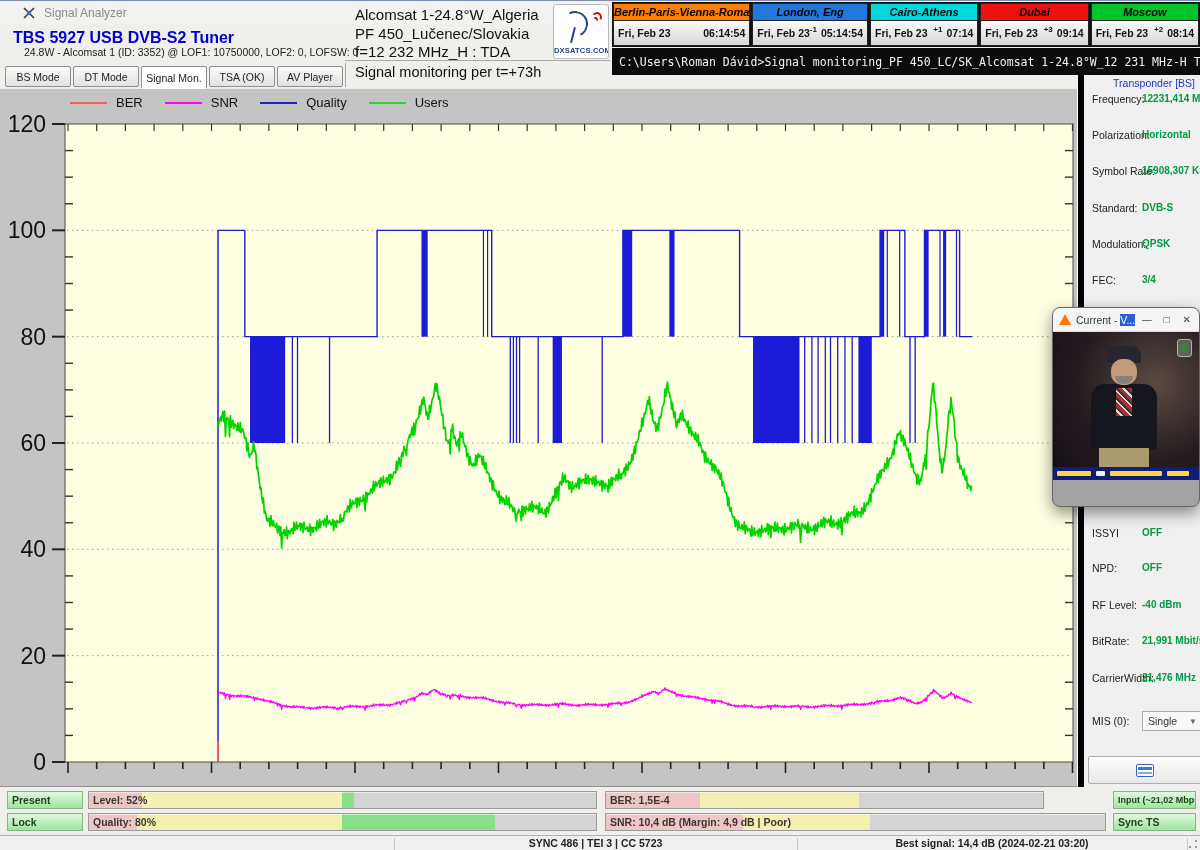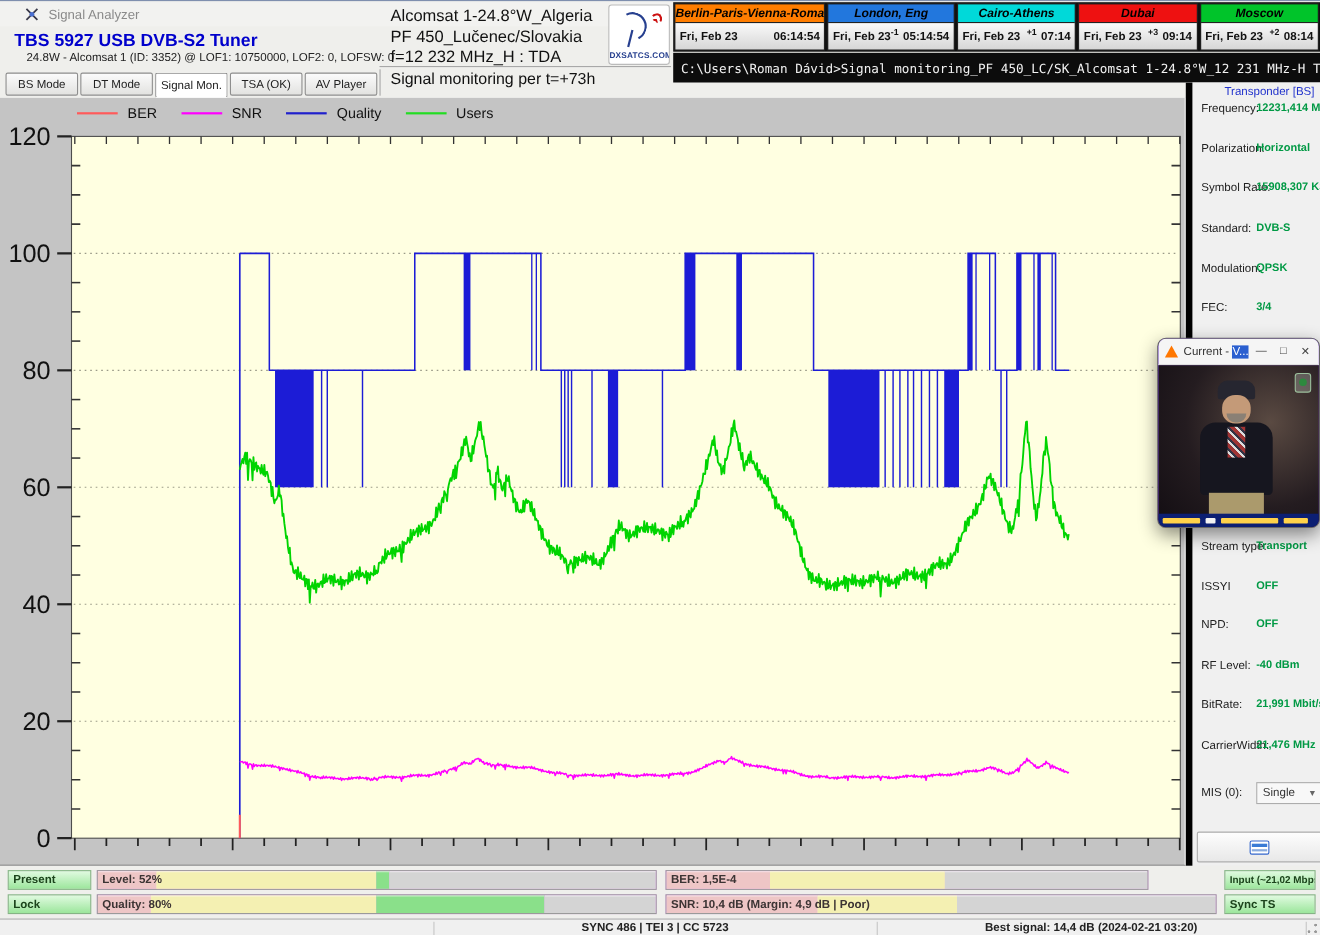--- a/index.html
+++ b/index.html
@@ -56,21 +56,21 @@
   .sb-label { position:absolute; left:8px; top:0; font-size:10.5px; color:#222; }
   .sb-value { position:absolute; left:58px; top:0; font-size:10px; font-weight:bold; color:#009944; white-space:nowrap; }
   .mis-select { position:absolute; left:58px; top:-4px; width:60px; height:20px; background:#f8f8f8; border:1px solid #adadad; font-size:10.5px; color:#333; display:flex; align-items:center; padding-left:5px; }
   .mis-chev { position:absolute; right:4px; top:5px; font-size:8px; color:#666; }
   .sb-button { position:absolute; left:4px; top:681px; width:114px; height:28px; background:linear-gradient(#fdfdfd,#e8e8e8); border:1px solid #adadad; border-radius:2px; display:flex; align-items:center; justify-content:center; }
   .stream-icon { width:18px; height:13px; background:#fff; border:1px solid #3366cc; border-radius:2px; position:relative; }
   .stream-icon::before { content:""; position:absolute; left:1px; right:1px; top:2px; height:3px; background:#3a7bd5; }
   .stream-icon::after { content:""; position:absolute; left:1px; right:1px; bottom:2px; height:2px; background:#88aadd; }
 
   
-  .vwin { position:absolute; left:1052px; top:306px; width:148px; height:173px; background:#6d28d9; border:1px solid #666; border-radius:8px; box-shadow:0 6px 16px rgba(0,0,0,0.45); overflow:hidden; z-index:30; }
+  .vwin { position:absolute; left:1052px; top:306px; width:148px; height:200px; background:#a3a3a3; border:1px solid #666; border-radius:8px; box-shadow:0 6px 16px rgba(0,0,0,0.45); overflow:hidden; z-index:30; }
   .vtitle { height:24px; background:#f5f5f5; display:flex; align-items:center; padding:0 6px; gap:5px; border-bottom:1px solid #ddd; }
   .vlc-cone { width:0; height:0; border-left:6px solid transparent; border-right:6px solid transparent; border-bottom:11px solid #ff7700; position:relative; }
   .vtitle-text { font-size:10.5px; color:#333; white-space:nowrap; }
   .vtitle-sel { background:#2a5fd0; color:#fff; }
   .vbtns { margin-left:auto; display:flex; gap:7px; }
   .vbtn { font-size:10px; color:#444; width:13px; text-align:center; cursor:default; }
   .vscreen { position:relative; height:148px; background:radial-gradient(circle at 70% 35%, #5a4a42 0%, #241c20 55%, #120d12 100%); overflow:hidden; }
   .beanie { position:absolute; left:54px; top:14px; width:34px; height:17px; background:#262630; border-radius:9px 9px 2px 2px; }
   .face { position:absolute; left:58px; top:27px; width:26px; height:26px; background:#c49a78; border-radius:45%; }
   .beard { position:absolute; left:62px; top:44px; width:18px; height:8px; background:#8a8075; border-radius:0 0 8px 8px; }
@@ -78,21 +78,21 @@
   .shirt { position:absolute; left:63px; top:56px; width:16px; height:28px; background:repeating-linear-gradient(45deg,#a03434 0 3px,#ddd 3px 5px,#334 5px 7px); }
   .pants { position:absolute; left:46px; top:116px; width:50px; height:20px; background:#ab9a6c; }
   .ch-logo { position:absolute; right:7px; top:7px; width:15px; height:18px; border:1px solid #9cbf9c; border-radius:3px; background:rgba(230,245,230,0.25); }
   .ch-logo::after { content:""; position:absolute; left:3px; top:4px; width:7px; height:7px; border-radius:50%; background:#2d8a3e; }
   .ticker { position:absolute; left:0; bottom:0; width:100%; height:13px; background:#0c1f73; display:flex; align-items:center; gap:5px; padding:0 4px; }
   .tick-seg { height:5px; border-radius:1px; background:#ffd24a; }
   .tick-w { background:#f2f2f2; }
 
   
   .pill { position:absolute; height:18px; background:linear-gradient(#e0fae0,#9ce69c); border:1px solid #85b585; display:flex; align-items:center; padding-left:4px; font-size:10.5px; font-weight:bold; color:#1c441c; white-space:nowrap; overflow:hidden; }
-  .pbar { position:absolute; height:18px; border:1px solid #9a9a9a; background:#f0abfc; }
+  .pbar { position:absolute; height:18px; border:1px solid #9a9a9a; background:#86efac; }
   .pbar .segs { position:absolute; inset:0; display:flex; }
   .seg { height:100%; box-shadow:inset 0 1px 0 rgba(255,255,255,0.55); }
   .seg-pink { background:#eec6c6; }
   .seg-yellow { background:#f4f0b2; }
   .seg-green { background:#8ae08a; }
   .seg-gray { background:#d4d4d4; }
   .pbar-label { position:absolute; left:4px; top:2px; font-size:10.5px; font-weight:bold; color:#3c3434; white-space:nowrap; z-index:2; }
 
   
   .statusbar { position:absolute; left:0; top:834px; width:1200px; height:16px; background:#f0f0f0; border-top:1px solid #b0b0b0; }

